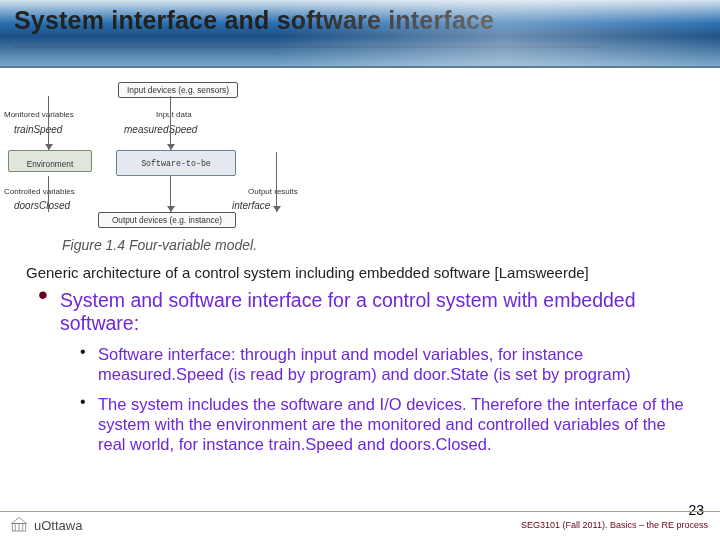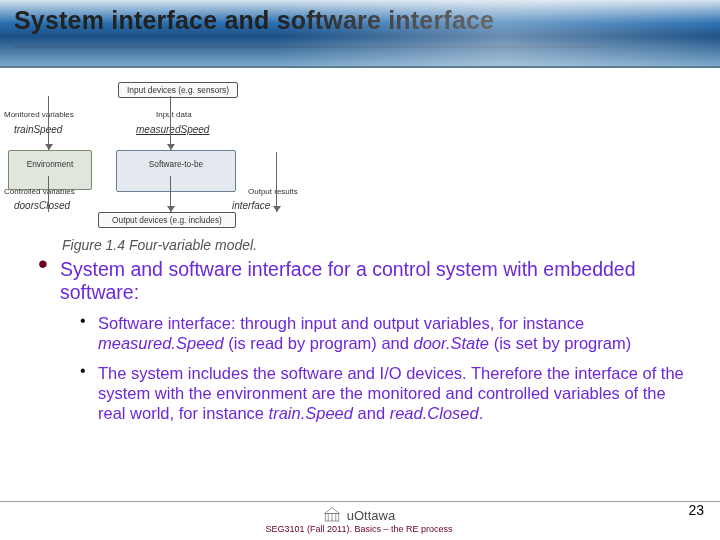--- a/index.html
+++ b/index.html
@@ -31,32 +31,32 @@
     position:absolute; left:14px; bottom:18px;
     width:585px; height:2px; background:#3d648a;
   }
 
   .upper { display:flex; padding:14px 18px 0 8px;flex-direction:column; }
   .diagram { width:300px; height:170px; position:relative; font-size:8.3px; color:#333; }
 
   
   .dbox { position:absolute; border:1px solid #555; background:#f9f9f9; text-align:center; padding:2px 4px; border-radius:2px; font-style:normal; }
   .dbox.in  { left:110px; top:0;   width:120px; }
-  .dbox.env { left:0;   top:68px;  width:84px; height:40px; line-height:22px; background:#e0e6dc; border-color:#7a8a6d; }
-  .dbox.sw  { left:108px; top:68px; width:120px; height:42px; line-height:22px; background:#e4e9ef; border-color:#6b8096; }
+  .dbox.env { left:0;   top:68px;  width:84px; height:22px; line-height:22px; background:#e0e6dc; border-color:#7a8a6d; }
+  .dbox.sw  { left:108px; top:68px; width:120px; height:26px; line-height:22px; background:#e4e9ef; border-color:#6b8096;font-family:Liberation Mono, monospace; }
   .dbox.out { left:90px; top:130px; width:138px; }
 
   .di-label { position:absolute; font-size:8px; color:#333; }
   .di-label.mv { left:-4px; top:28px; }
   .di-label.cv { left:-4px; top:105px; }
   .di-label.id { left:148px; top:28px; }
   .di-label.or { left:240px; top:105px; }
   .di-var { position:absolute; font-style:italic; font-size:10px; }
   .di-var.ts { left:6px; top:42px; }
-  .di-var.ms { left:128px; top:42px;text-decoration:underline; }
+  .di-var.ms { left:116px; top:42px; }
   .di-var.dc { left:6px; top:118px; }
   .di-var.ds { left:224px; top:118px; }
   
   .line { position:absolute; background:#666; }
   .line.v1 { left:40px; top:14px; width:1px; height:54px; }
   .line.v2 { left:40px; top:94px; width:1px; height:36px; }
   .line.v3 { left:162px; top:14px; width:1px; height:54px; }
   .line.v4 { left:162px; top:94px; width:1px; height:36px; }
   .line.v5 { left:268px; top:70px; width:1px; height:60px; }
 
@@ -75,48 +75,48 @@
   .lvl1::before {
     content:"•"; position:absolute; left:0; top:-8px;
     color:#6a0019; font-size:28px; line-height:1;
   }
   .lvl1 .t1 { font-size:19.5px; line-height:1.2; }
   ul.sub { list-style:none; padding:8px 0 0 24px; }
   ul.sub li { position:relative; padding:0 0 10px 14px; font-size:16.5px; line-height:1.22; }
   ul.sub li::before {
     content:"•"; position:absolute; left:-4px; top:-2px; font-size:16px; color:#111;
   }
-  .ital { font-style:italic; }
+  .ital { }
 
   .footer {
     position:absolute; left:0; right:0; bottom:6px;
     border-top:1px solid #a8a296;
     padding:4px 12px 0 10px;
     display:flex; align-items:center; justify-content:space-between;
-    font-size:9px; color:#6a0019;flex-direction:column;
+    font-size:9px; color:#6a0019;
   }
   .logo { display:flex; align-items:center; gap:6px; color:#555; }
   .logo svg { display:block; }
   .logo-text { font-size:13px; color:#4a4a4a; }
   .pg { position:absolute; right:16px; bottom:22px; font-size:14px; color:#000000; }
 </style>
 </head>
 <body>
 
 <div class="title-band">
   <h1>System interface and software interface</h1>
   <div class="title-rule"></div>
 </div>
 
 <div class="upper">
   <div class="diagram">
     <div class="dbox in">Input devices (e.g. sensors)</div>
     <div class="dbox env">Environment</div>
     <div class="dbox sw">Software-to-be</div>
-    <div class="dbox out">Output devices (e.g. includes)</div>
+    <div class="dbox out">Output devices (e.g. instance)</div>
 
     <div class="di-label mv">Monitored variables</div>
     <div class="di-label cv">Controlled variables</div>
     <div class="di-label id">Input data</div>
     <div class="di-label or">Output results</div>
 
     <div class="di-var ts">trainSpeed</div>
     <div class="di-var ms">measuredSpeed</div>
     <div class="di-var dc">doorsClosed</div>
     <div class="di-var ds">interface</div>
@@ -127,31 +127,32 @@
     <div class="line v4"></div>
     <div class="line v5"></div>
     <div class="ah a1"></div>
     <div class="ah a2"></div>
     <div class="ah a4"></div>
     <div class="ah a5"></div>
 
     <div class="figcap">Figure 1.4   Four-variable model.</div>
   </div>
 
+  <div class="caption">Generic architecture of a control system including embedded software [Lamsweerde]</div>
 </div>
 
 <div class="content">
   <div class="lvl1">
     <span class="t1">System and software interface for a control system with embedded software:</span>
     <ul class="sub">
       <li>
-        <span>Software interface: through input and output variables, for instance </span><span class="ital">measured.Speed</span><span> (is read by program) and </span><span class="ital">door.State</span><span> (is set by program)</span>
+        <span>Software interface: through input and model variables, for instance </span><span class="ital">measured.Speed</span><span> (is read by program) and </span><span class="ital">door.State</span><span> (is set by program)</span>
       </li>
       <li>
-        <span>The system includes the software and I/O devices. Therefore the interface of the system with the environment are the monitored and controlled variables of the real world, for instance </span><span class="ital">train.Speed</span><span> and </span><span class="ital">read.Closed</span><span>.</span>
+        <span>The system includes the software and I/O devices. Therefore the interface of the system with the environment are the monitored and controlled variables of the real world, for instance </span><span class="ital">train.Speed</span><span> and </span><span class="ital">doors.Closed</span><span>.</span>
       </li>
     </ul>
   </div>
 </div>
 
 <div class="pg">23</div>
 
 <div class="footer">
   <div class="logo">
     <svg width="18" height="18" viewBox="0 0 24 24">

